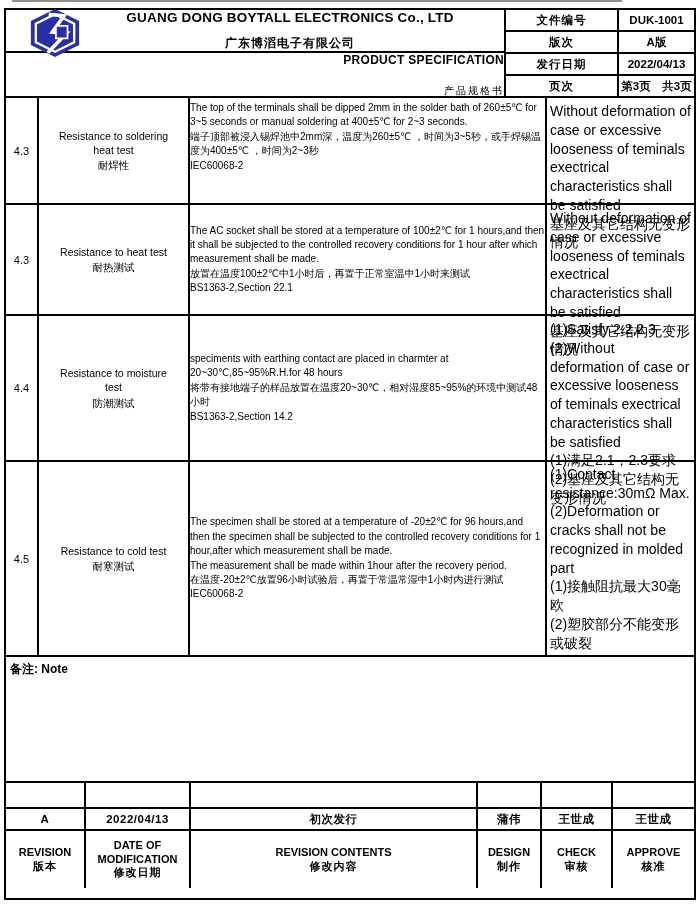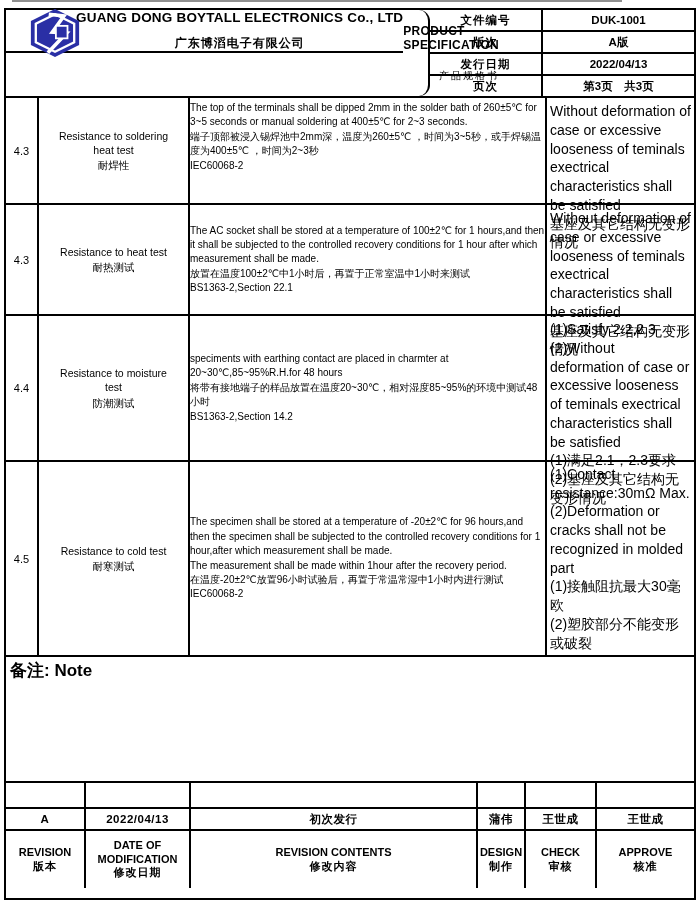--- a/index.html
+++ b/index.html
@@ -9,21 +9,21 @@
     color:#000;
     -webkit-font-smoothing:antialiased;
   }
   .scan-line{position:absolute;top:0;left:12px;width:610px;height:2px;background:#555;opacity:.65;}
   .doc{
     position:absolute;left:4px;top:8px;width:692px;height:892px;
     box-sizing:border-box;border:2.5px solid #000;background:#fff;
   }
   
   .hdr{display:flex;height:86px;border-bottom:2.5px solid #000;box-sizing:content-box;}
-  .hdr-left{width:424px;box-sizing:border-box;border-right:2px solid #000;display:flex;border-radius:11px;}
+  .hdr-left{width:500px;box-sizing:border-box;border-right:2px solid #000;display:flex;flex-direction:column;}
   .hdr-company{height:43px;box-sizing:border-box;border-bottom:2px solid #000;position:relative;
     display:flex;flex-direction:column;justify-content:center;align-items:center;padding-left:70px;}
   .logo-wrap{position:absolute;left:22px;top:-2px;width:54px;height:50px;}
   .company-en{font-size:13.5px;font-weight:bold;letter-spacing:.2px;white-space:nowrap;}
   .company-cn{font-size:12px;font-weight:bold;margin-top:10px;letter-spacing:1px;}
   .hdr-title{flex:1;display:flex;flex-direction:column;justify-content:center;align-items:flex-end;}
   .title-en{font-size:12px;font-weight:bold;letter-spacing:.3px;}
   .title-cn{font-size:10px;font-weight:normal;margin-top:17px;letter-spacing:2px;}
   .hdr-right{flex:1;display:flex;flex-direction:column;}
   .hdr-frow{flex:1;display:flex;box-sizing:border-box;border-bottom:2px solid #000;}
@@ -39,28 +39,28 @@
   .c-name .cn{margin-top:1px;}
   .c-desc{width:357px;box-sizing:border-box;border-right:2px solid #000;display:flex;flex-direction:column;justify-content:center;
     font-size:10px;line-height:1.44;padding:3px 0;white-space:pre-line;word-break:break-word;}
   .c-req{flex:1;display:flex;flex-direction:column;justify-content:flex-start;
     font-size:14px;line-height:1.34;padding:4px 3px;white-space:pre-line;word-break:break-word;}
   .r1{height:107px;} .r2{height:111px;} .r3{height:146px;} .r4{height:195px;}
   .r4 .c-req{justify-content:center;}
   .r1 .c-desc{justify-content:flex-start;}
   
   .note{height:126px;box-sizing:border-box;border-bottom:2.5px solid #000;padding:2px 4px;}
-  .note-label{font-size:17px;font-weight:bold;}
+  .note-label{font-size:12px;font-weight:bold;}
   
   .rev-row{display:flex;box-sizing:border-box;border-bottom:2px solid #000;}
   .rev-row:last-child{border-bottom:none;}
   .rv-c{box-sizing:border-box;border-right:2px solid #000;display:flex;flex-direction:column;
     align-items:center;justify-content:center;text-align:center;font-weight:bold;}
   .rv-c:last-child{border-right:none;}
-  .w-rev{width:80px;} .w-date{width:105px;} .w-cont{width:287px;} .w-des{width:48px;} .w-chk{width:71px;} .w-app{flex:1;}
+  .w-rev{width:80px;} .w-date{width:105px;} .w-cont{width:287px;} .w-des{width:64px;} .w-chk{width:71px;} .w-app{flex:1;}
   .rev-empty{height:26px;}
   .rev-data{height:22px;font-size:11.5px;}
   .rev-data .rv-c{font-size:11.5px;letter-spacing:.5px;}
   .rev-head{height:57px;}
   .rev-head .rv-c{font-size:11px;line-height:1.25;}
   .rev-head .cn{letter-spacing:1px;}
 </style>
 </head>
 <body>
 

